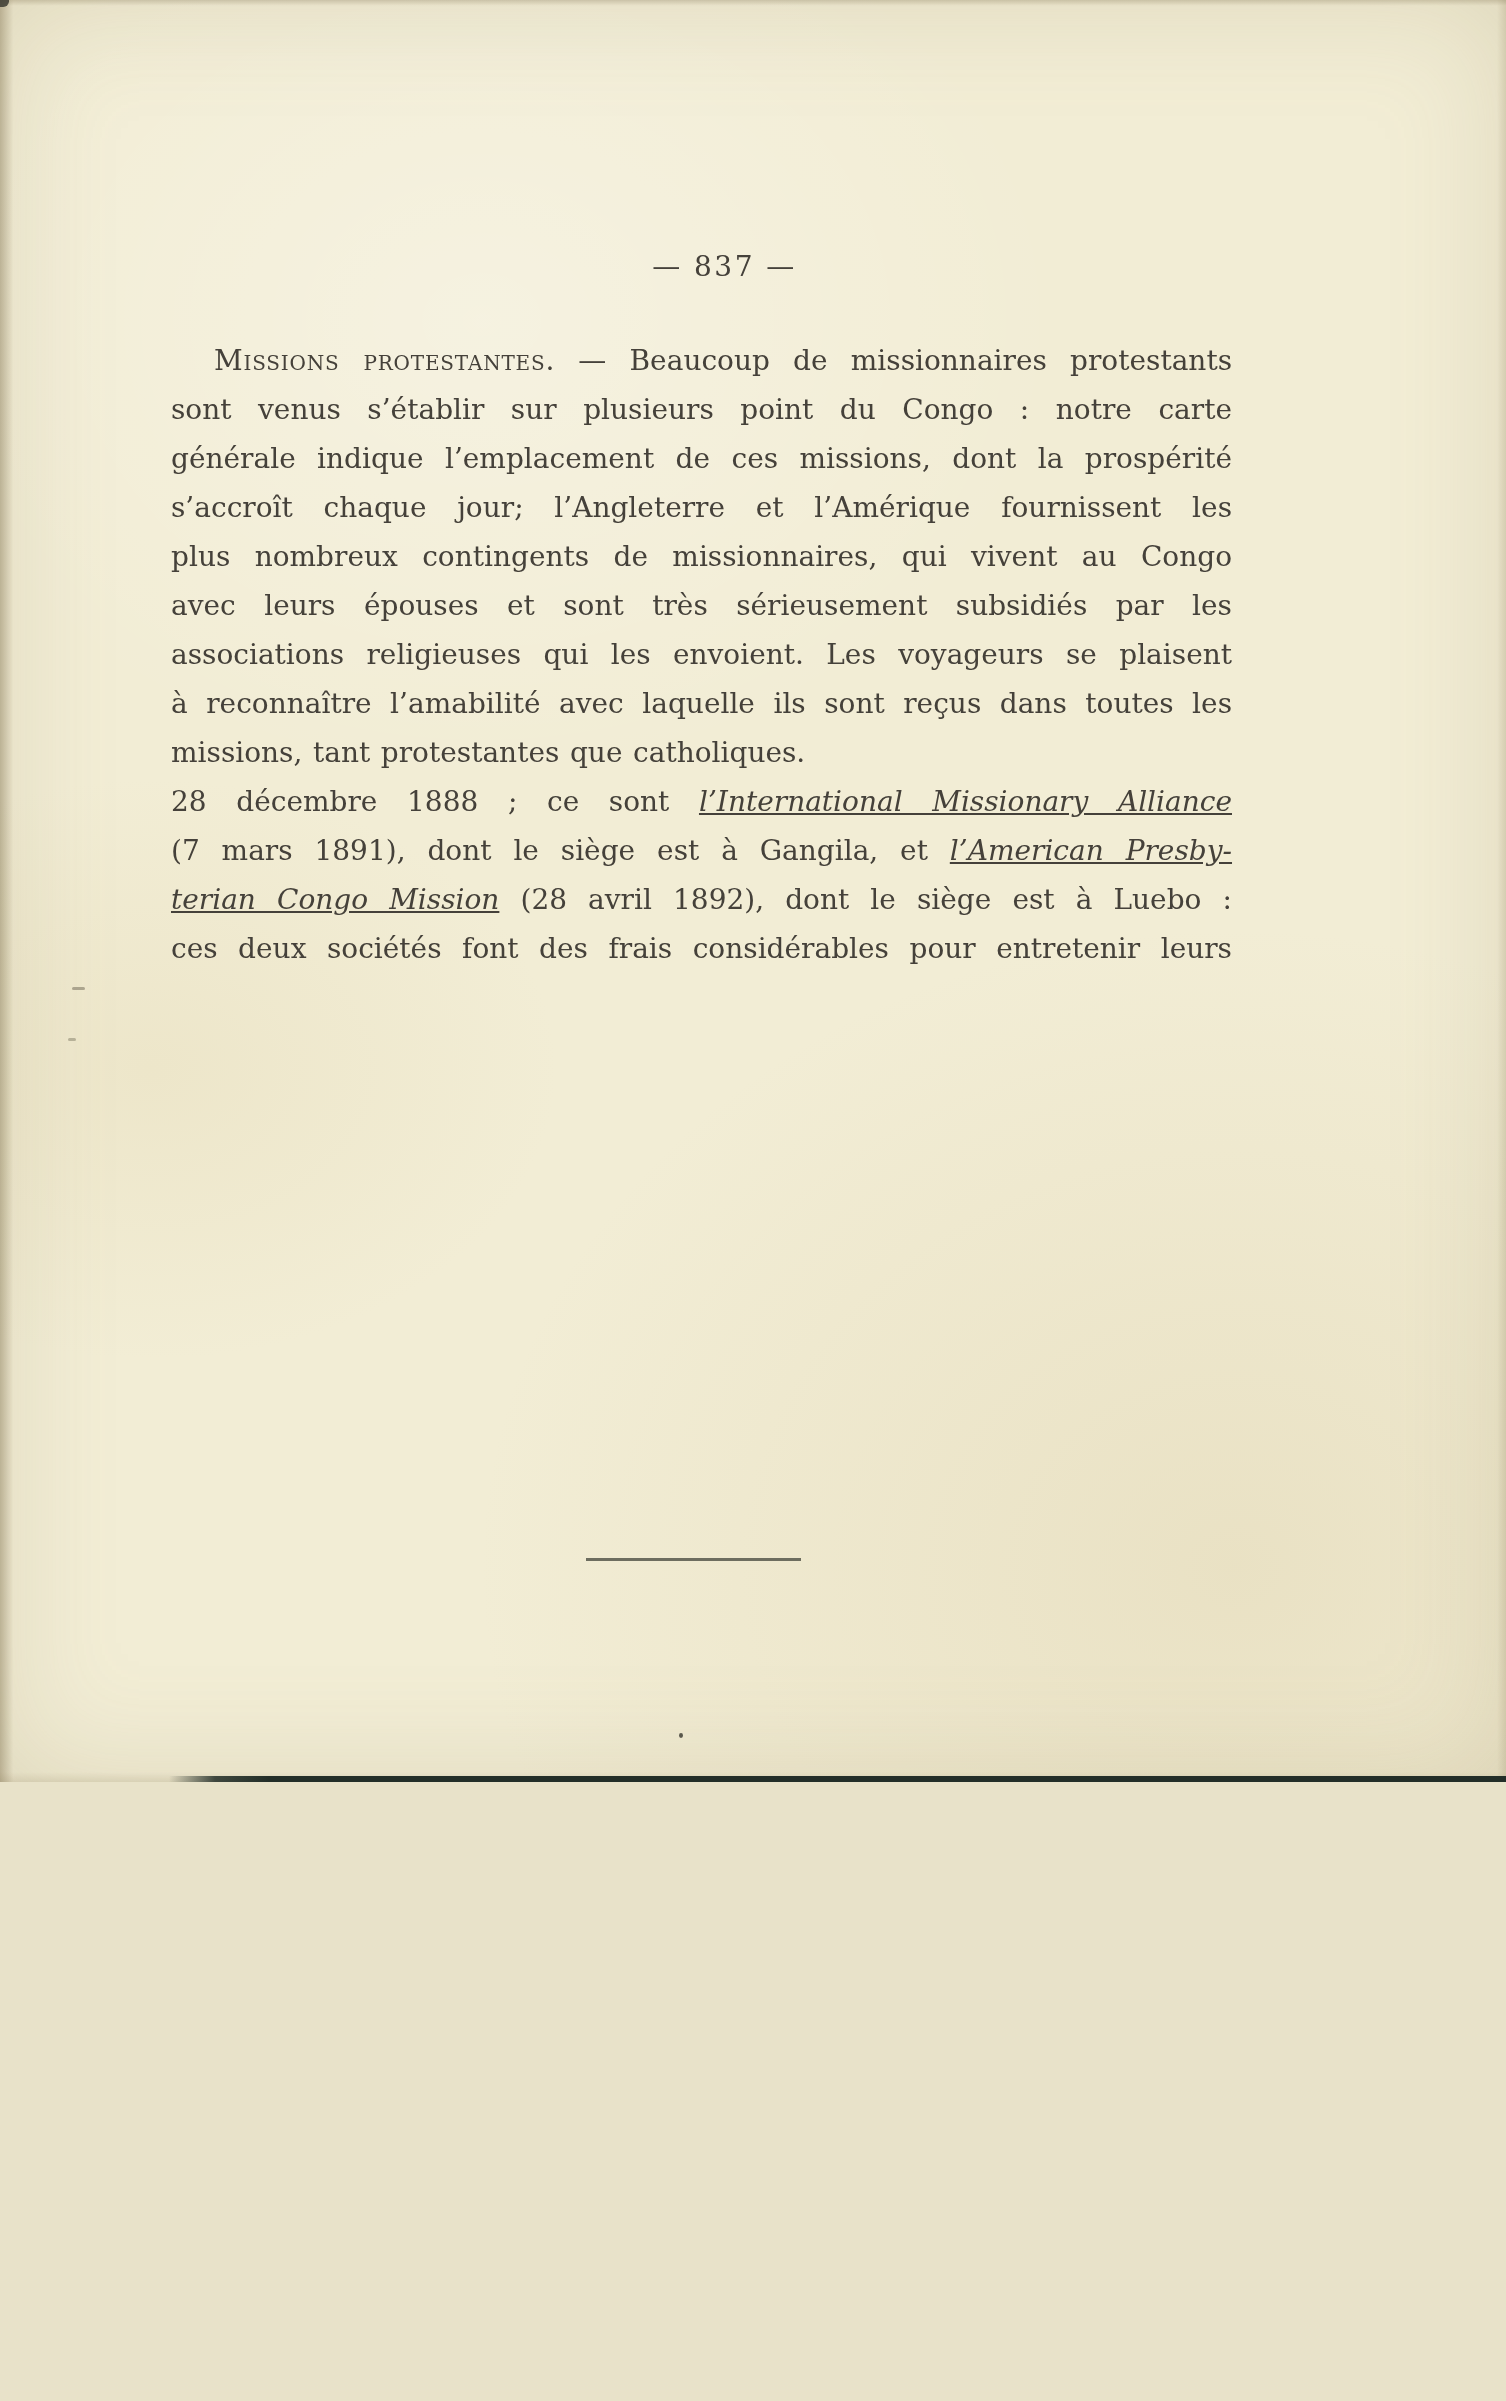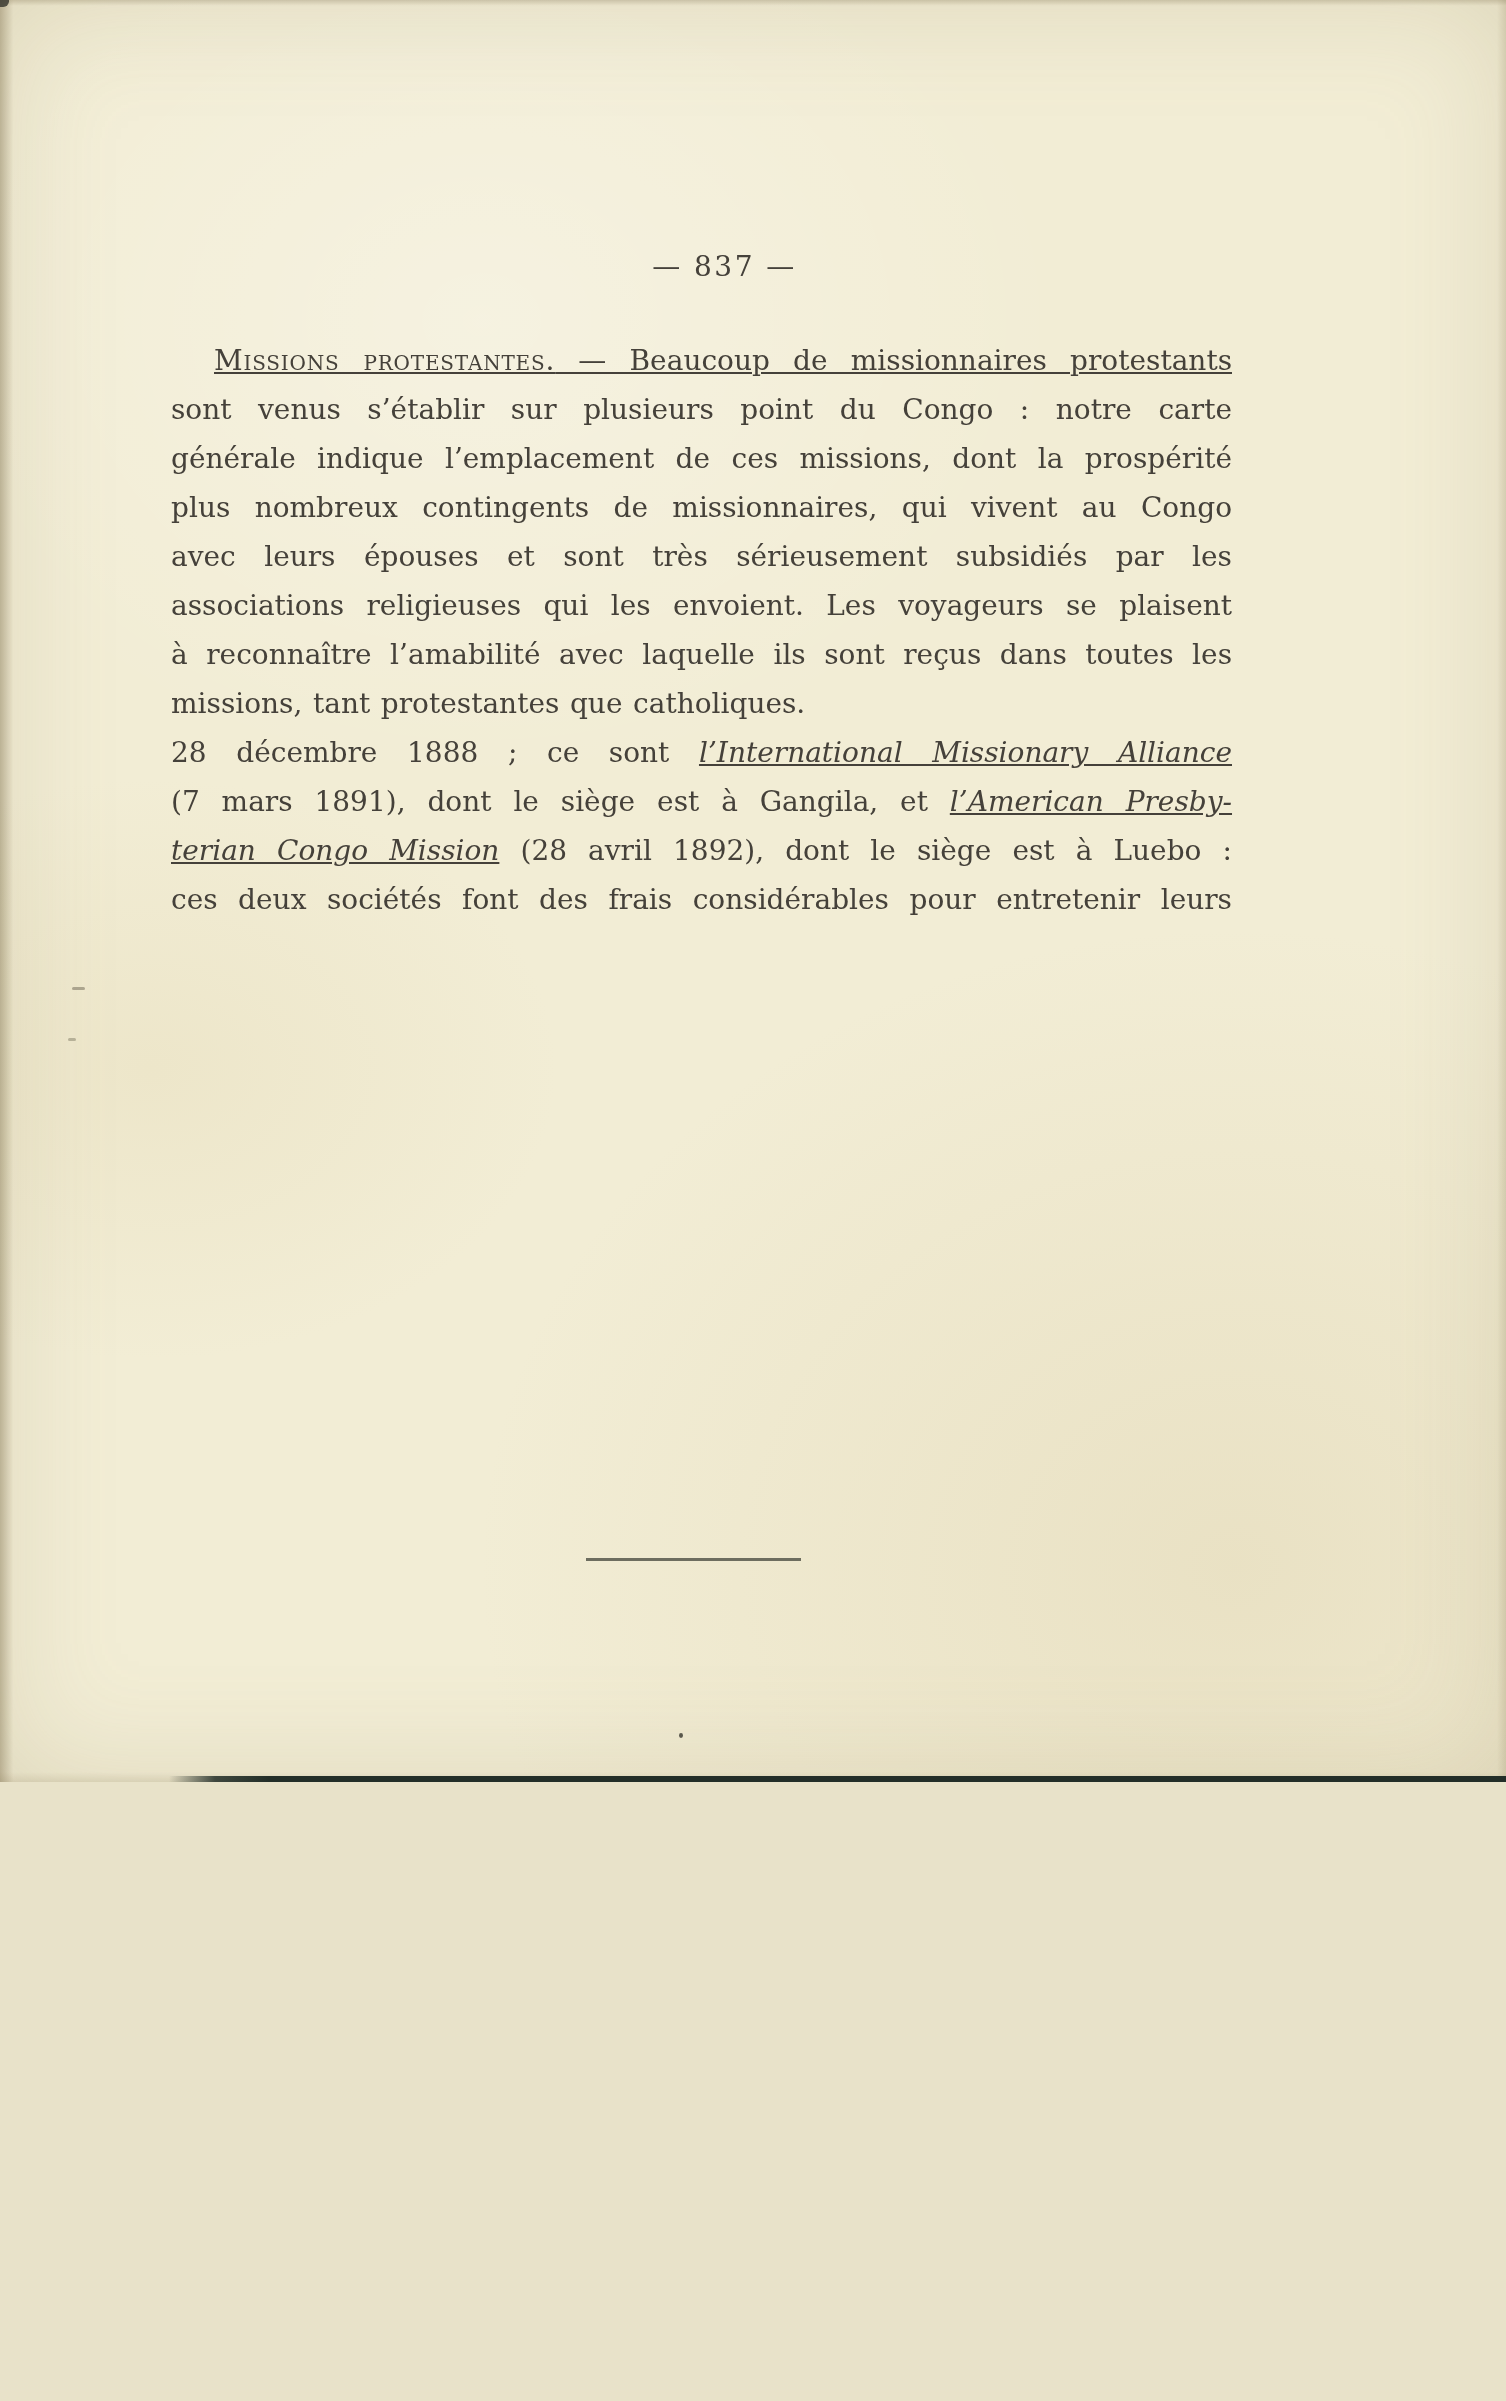--- a/index.html
+++ b/index.html
@@ -55,21 +55,21 @@
     font-size: 28px;
     line-height: 49px;
     word-spacing: 1.7px;
   }
   .para { margin: 0; }
   .line {
     text-align: justify;
     text-align-last: justify;
   }
   .line.last { text-align-last: auto; }
-  .line.indent { text-indent: 43px; text-decoration: underline; }
+  .line.indent { text-indent: 43px; }
   .it { font-style: italic; text-decoration: underline; }
   .sc {
     font-variant: small-caps;
     letter-spacing: 0.8px;
   }
   .divider {
     position: absolute;
     top: 1558px;
     left: 586px;
     width: 215px;
@@ -133,20 +133,21 @@
   <div class="edge-shade"></div>
   <div class="corner-mark"></div>
 
   <div class="page-number">— 837 —</div>
 
   <div class="text-block">
       <div class="para">
         <div class="line indent"><span class="sc">Missions protestantes.</span><span> — Beaucoup de missionnaires protestants</span></div>
         <div class="line"><span>sont venus s’établir sur plusieurs point du Congo : notre carte</span></div>
         <div class="line"><span>générale indique l’emplacement de ces missions, dont la prospérité</span></div>
+        <div class="line"><span>s’accroît chaque jour; l’Angleterre et l’Amérique fournissent les</span></div>
         <div class="line"><span>plus nombreux contingents de missionnaires, qui vivent au Congo</span></div>
         <div class="line"><span>avec leurs épouses et sont très sérieusement subsidiés par les</span></div>
         <div class="line"><span>associations religieuses qui les envoient. Les voyageurs se plaisent</span></div>
         <div class="line"><span>à reconnaître l’amabilité avec laquelle ils sont reçus dans toutes les</span></div>
         <div class="line last"><span>missions, tant protestantes que catholiques.</span></div>
       </div>
       <div class="para">
         <div class="line"><span>28 décembre 1888 ; ce sont </span><span class="it">l’International Missionary Alliance</span></div>
         <div class="line"><span>(7 mars 1891), dont le siège est à Gangila, et </span><span class="it">l’American Presby-</span></div>
         <div class="line"><span class="it">terian Congo Mission</span><span> (28 avril 1892), dont le siège est à Luebo :</span></div>

